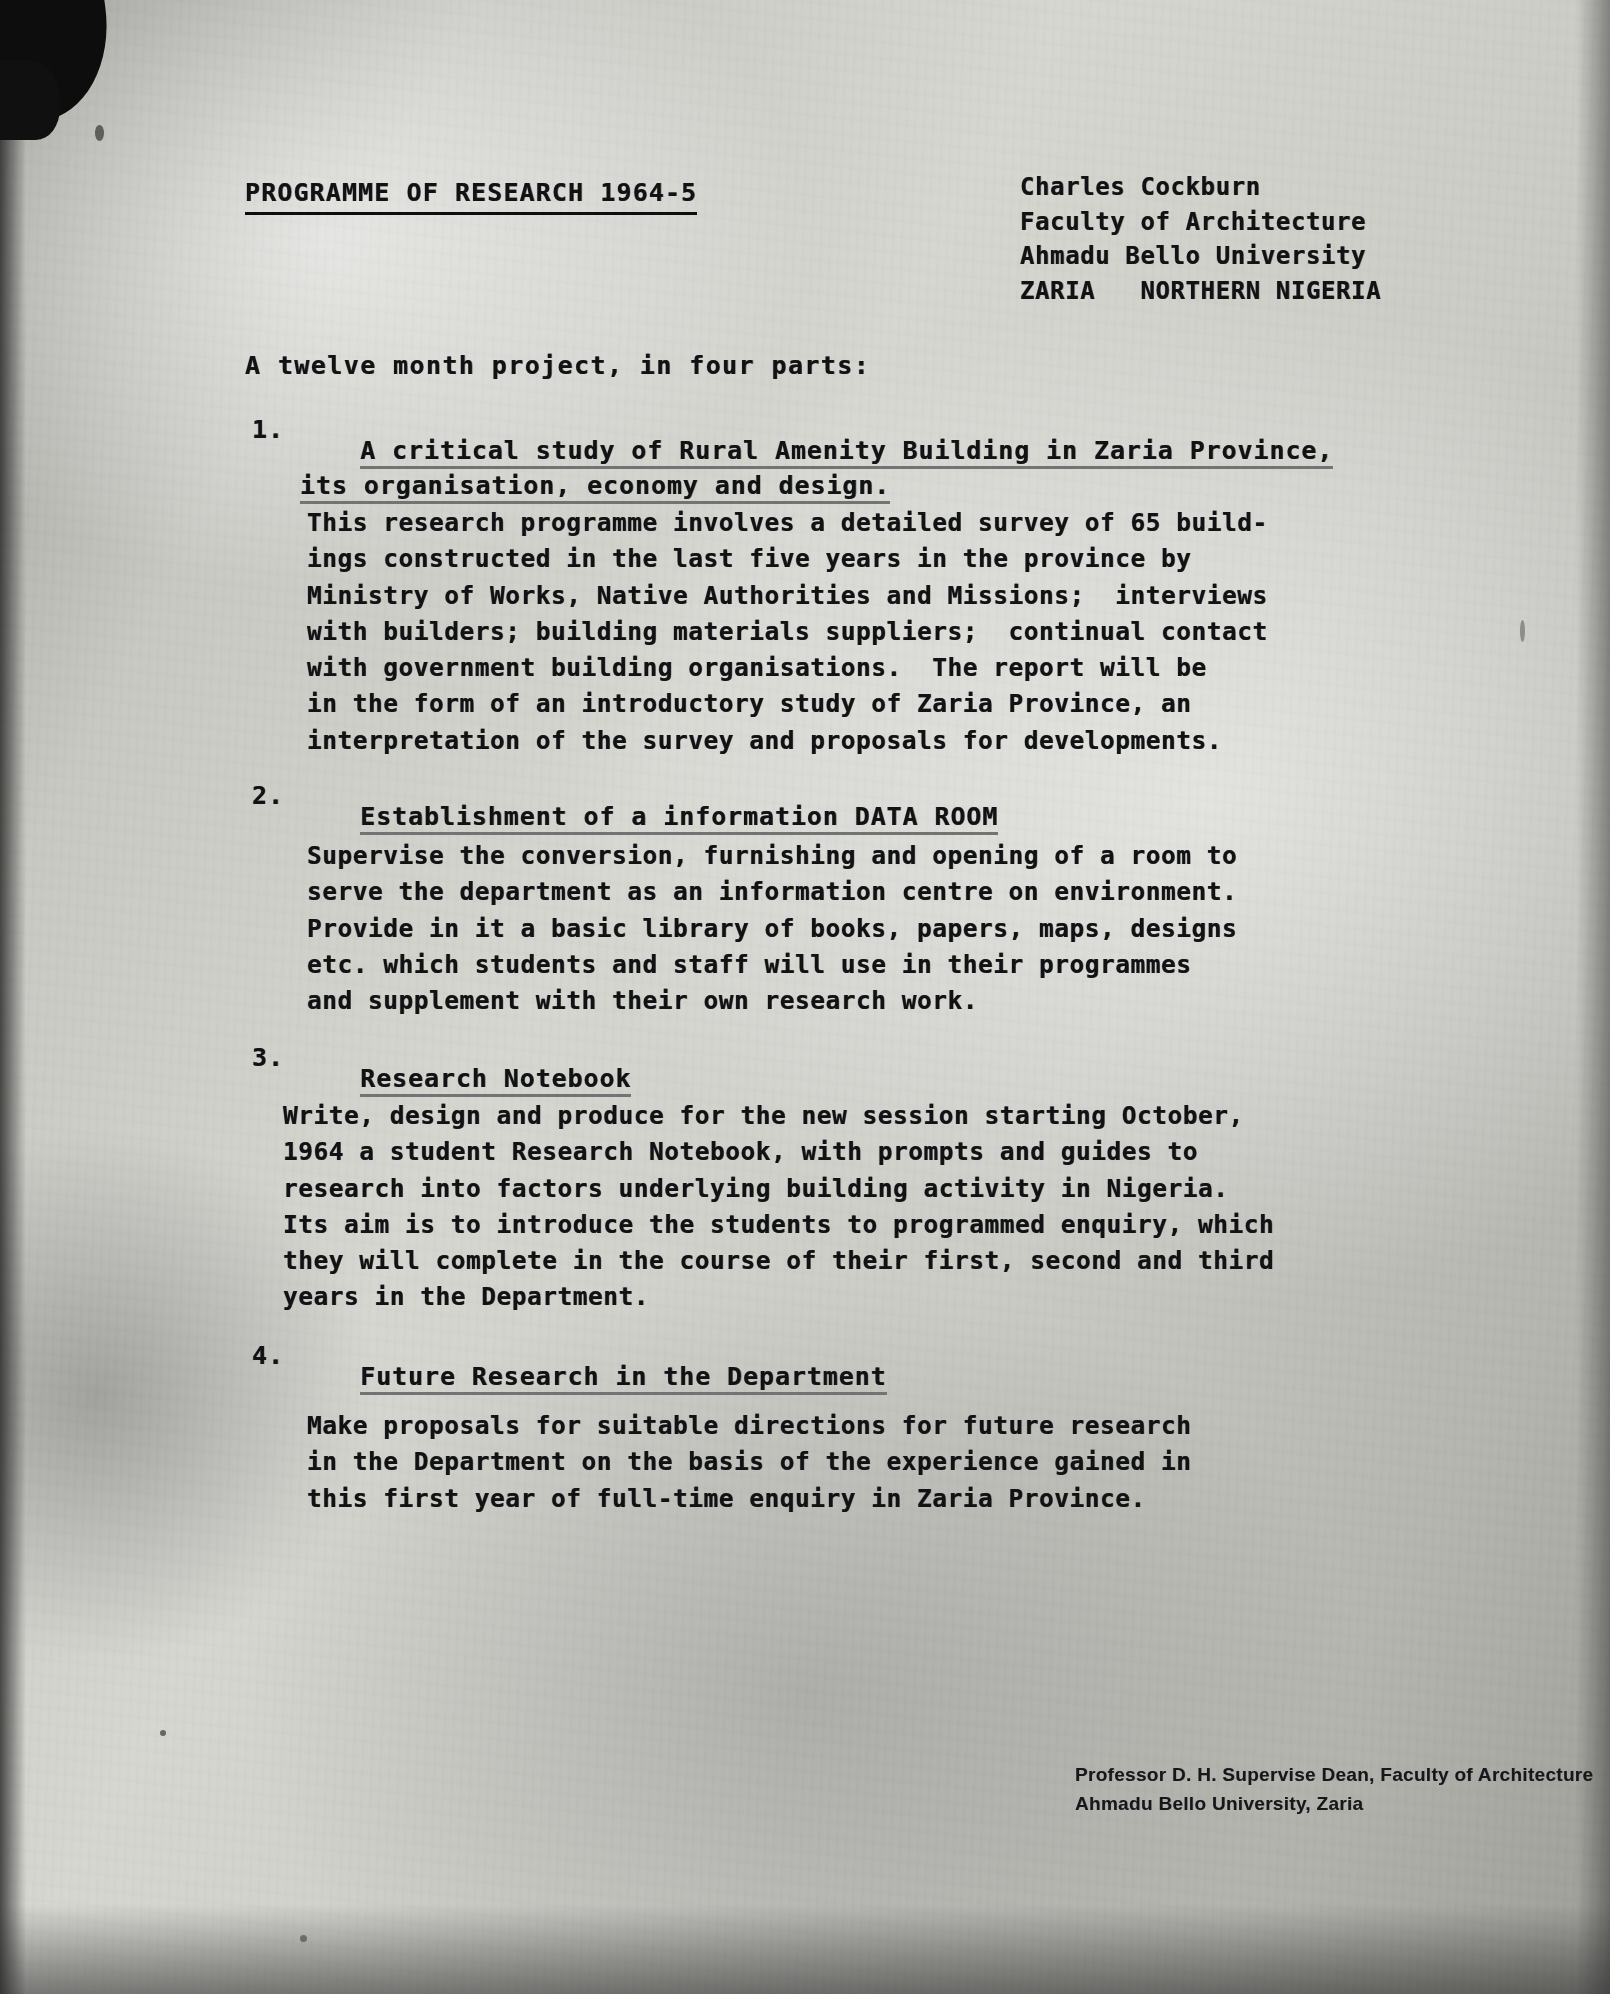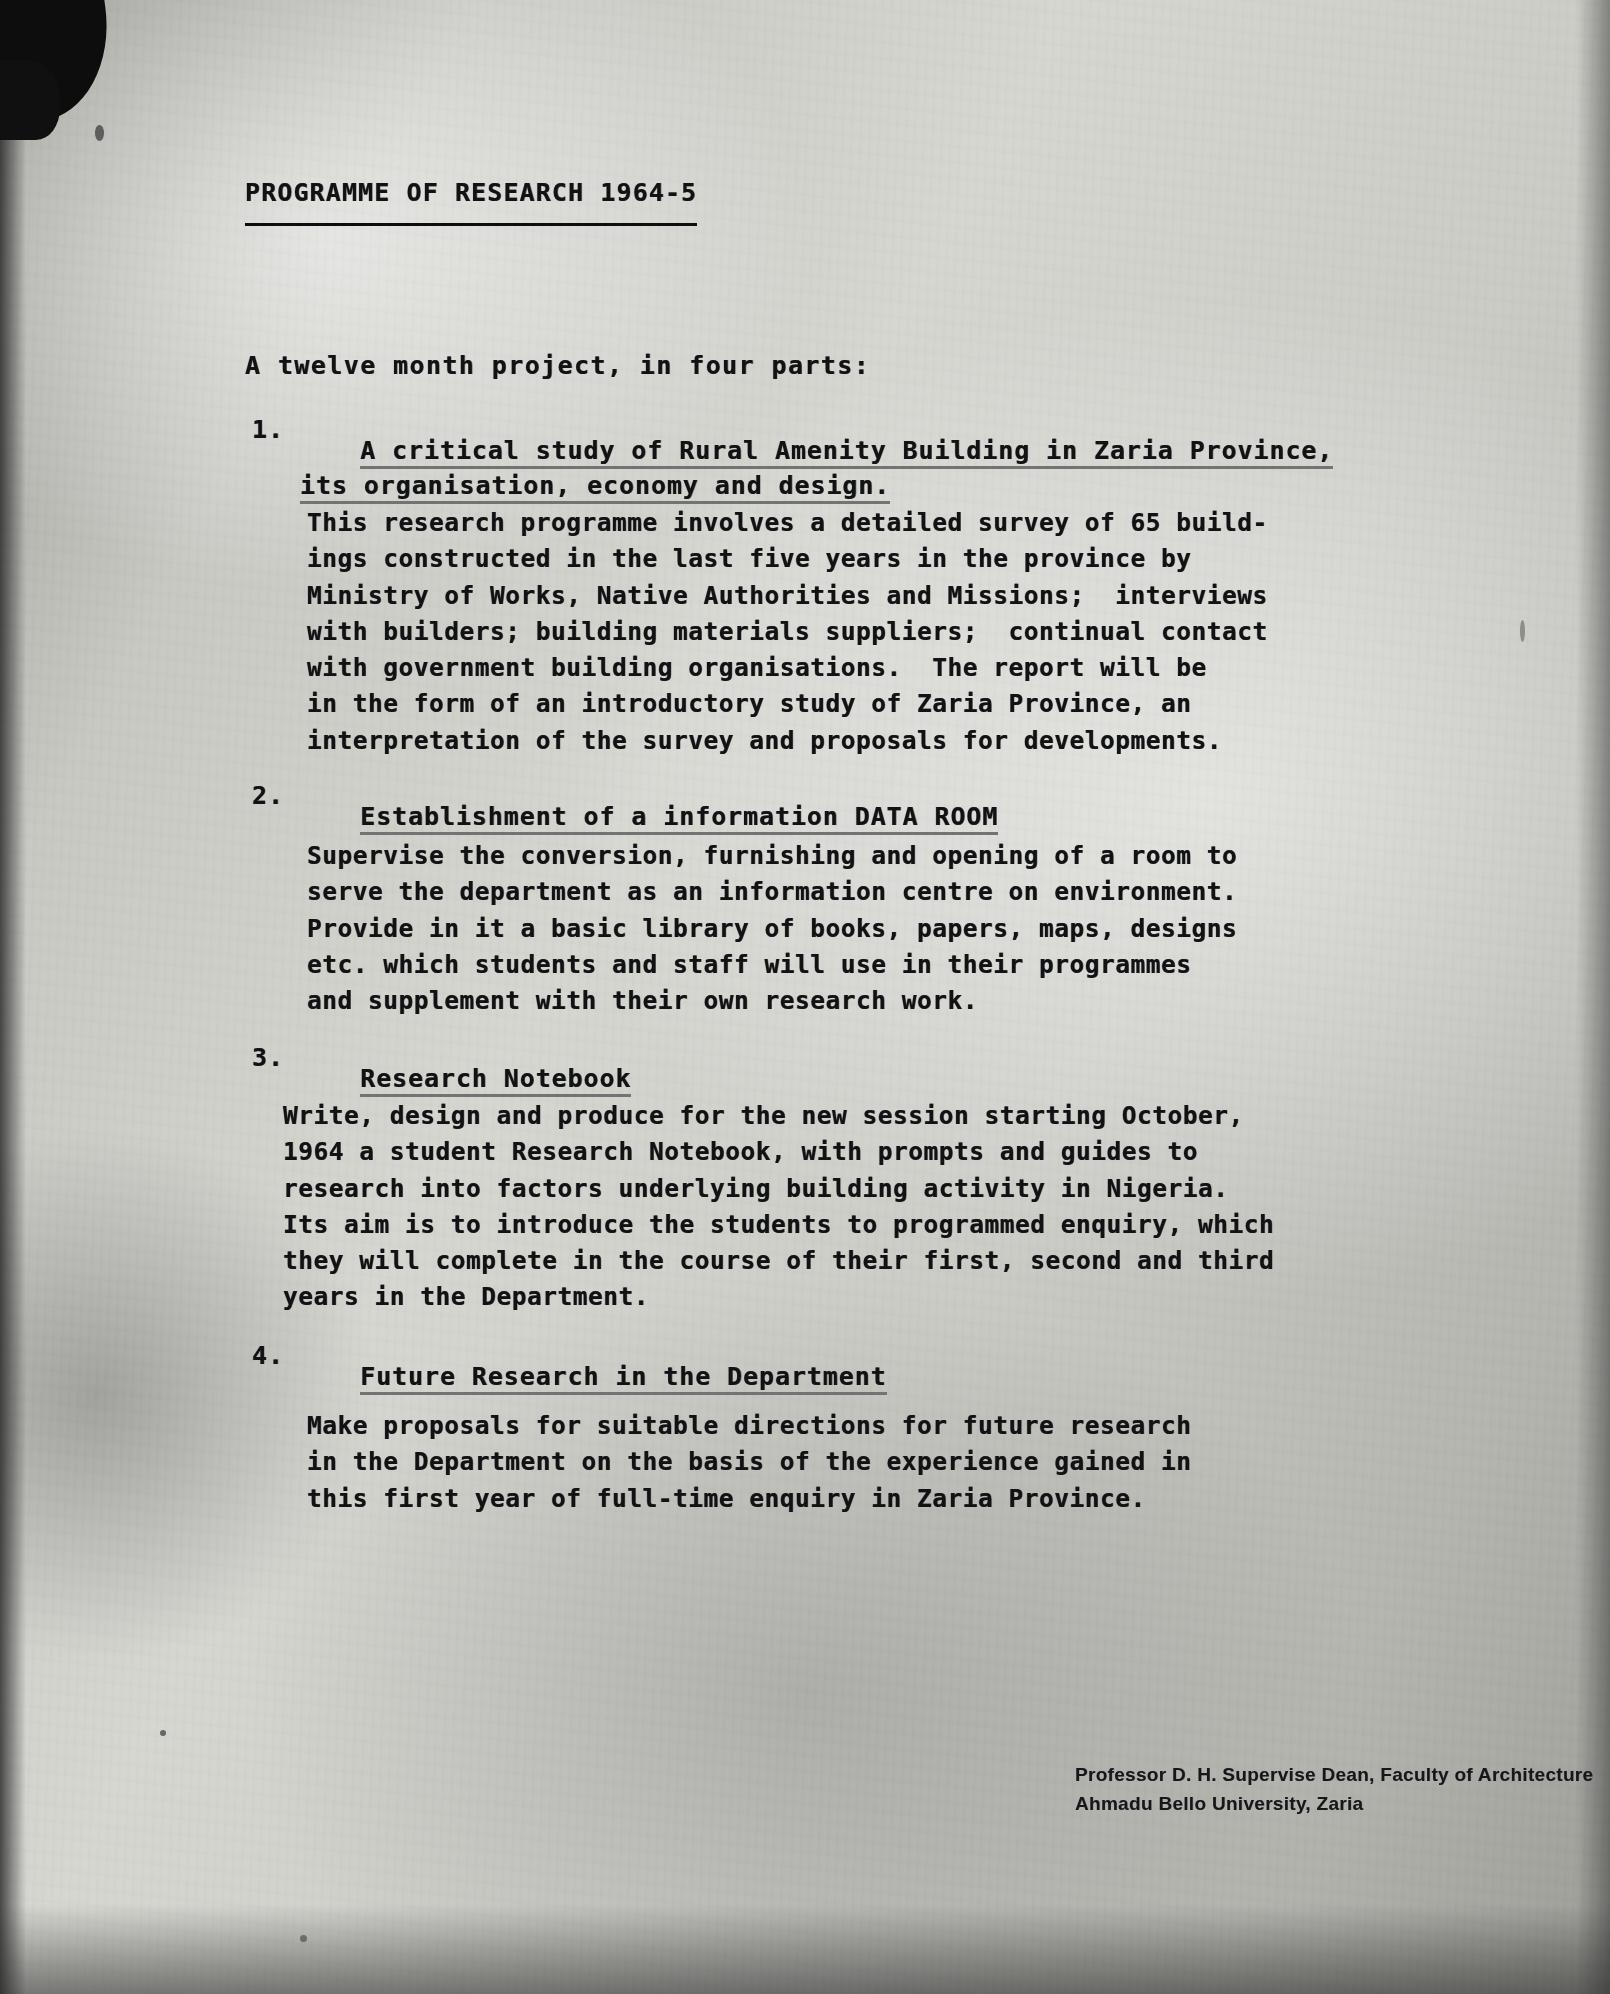--- a/index.html
+++ b/index.html
@@ -95,21 +95,21 @@
     line-height: 1.42;
     text-shadow: 0.6px 0.3px 0px rgba(0,0,0,0.45), -0.4px 0.4px 0.5px rgba(0,0,0,0.25);
     white-space: pre-wrap;
   }
   .title {
     left: 245px;
     top: 175px;
     font-size: 25px;
     letter-spacing: 1.1px;
     border-bottom: 3px solid #0e0e10;
-    padding-bottom: 12px;
+    padding-bottom: 1px;
     display: inline-block;
   }
   .affil {
     left: 1020px;
     top: 170px;
     font-size: 24px;
     line-height: 1.44;
     letter-spacing: 0.6px;
   }
   .intro {
@@ -181,20 +181,24 @@
 
   <div class="speck" style="left:95px;top:125px;width:9px;height:16px;"></div>
   <div class="speck" style="left:160px;top:1730px;width:6px;height:6px;"></div>
   <div class="speck" style="left:1520px;top:620px;width:5px;height:22px;opacity:0.4;"></div>
   <div class="speck" style="left:300px;top:1935px;width:7px;height:7px;opacity:0.5;"></div>
 
   <div class="doc">
 
     <div class="tw title">PROGRAMME OF RESEARCH 1964-5</div>
 
+    <div class="tw affil">Charles Cockburn
+Faculty of Architecture
+Ahmadu Bello University
+ZARIA   NORTHERN NIGERIA</div>
 
     <div class="tw intro">A twelve month project, in four parts:</div>
 
     <div class="tw item-num n1">1.</div>
     <div class="tw h1">
       <span class="item-head">A critical study of Rural Amenity Building in Zaria Province,
 its organisation, economy and design.</span>
     </div>
     <div class="tw body-para p1">This research programme involves a detailed survey of 65 build-
 ings constructed in the last five years in the province by

